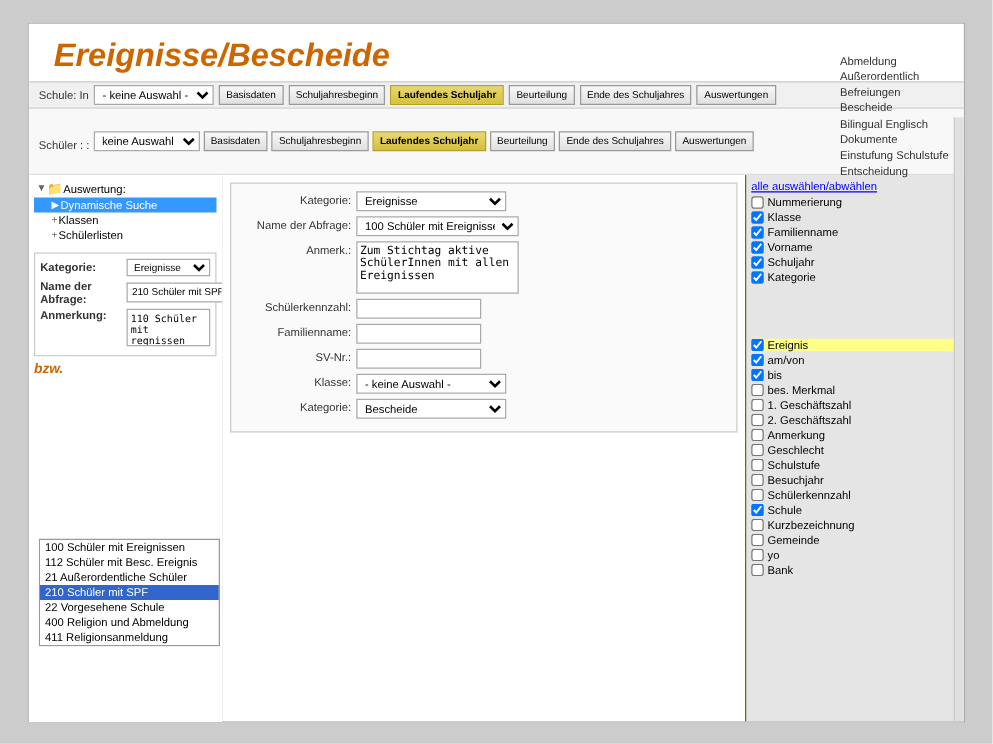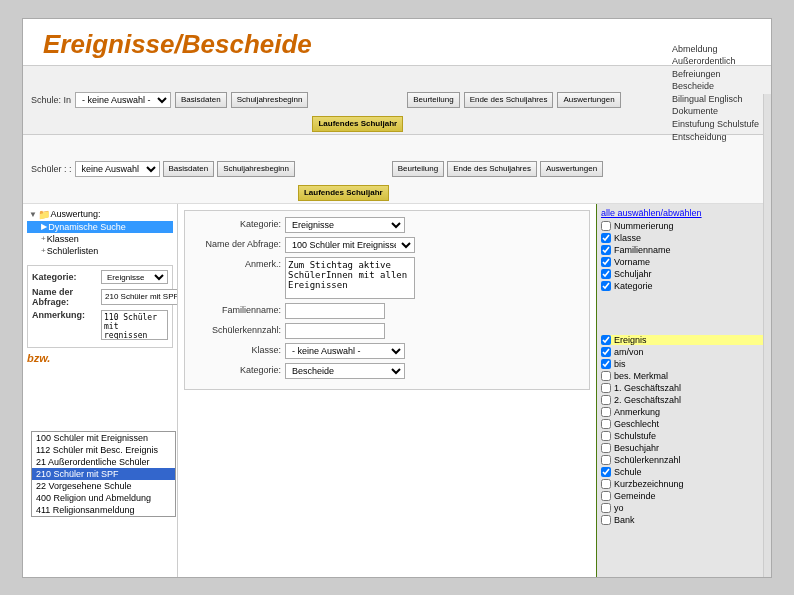--- a/index.html
+++ b/index.html
@@ -68,27 +68,26 @@
       border: 1px solid #999;
       background: linear-gradient(to bottom, #f8f8f8, #e0e0e0);
       cursor: pointer;
       white-space: nowrap;
       height: 16px;
     }
     .nav-btn.active {
       background: linear-gradient(to bottom, #e8d870, #d4c040);
       border-color: #b8a020;
       font-weight: bold;
-      margin-top: 48px;
     }
     .nav-row {
       display: flex;
-      align-items: center;
+      align-items: flex-end;
       gap: 3px;
-      padding: 2px 8px;
+      padding: 18px 8px;
       font-size: 9px;
       background: #f8f8f8;
       border-bottom: 1px solid #ddd;
     }
     .main-content {
       display: flex;
       height: calc(100% - 75px);
     }
     .left-panel {
       width: 155px;
@@ -377,29 +376,33 @@
           </select>
         </div>
 
         <div class="form-row">
           <span class="form-label">Anmerk.:</span>
           <textarea class="form-textarea" style="width: 130px; height: 42px;">Zum Stichtag aktive SchülerInnen mit allen Ereignissen</textarea>
         </div>
 
 
         <div class="form-row">
+          <span class="form-label">Schülerkennzahl:</span>
+          <input class="form-input" style="width: 100px;">
+        </div>
+
+        <div class="form-row">
           <span class="form-label">Familienname:</span>
           <input class="form-input" style="width: 100px;">
         </div>
 
         <div class="form-row">
-          <span class="form-label">Schülerkennzahl:</span>
+          <span class="form-label">SV-Nr.:</span>
           <input class="form-input" style="width: 100px;">
         </div>
-
 
         <div class="form-row">
           <span class="form-label">Klasse:</span>
           <select class="form-select" style="width:120px;">
             <option>- keine Auswahl -</option>
           </select>
         </div>
 
         <div class="form-row">
           <span class="form-label">Kategorie:</span>

